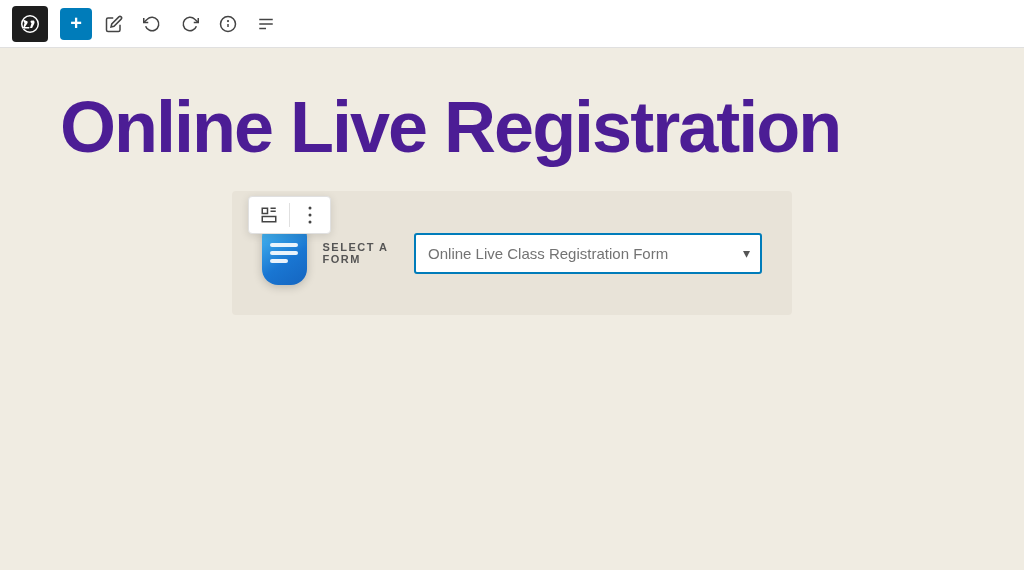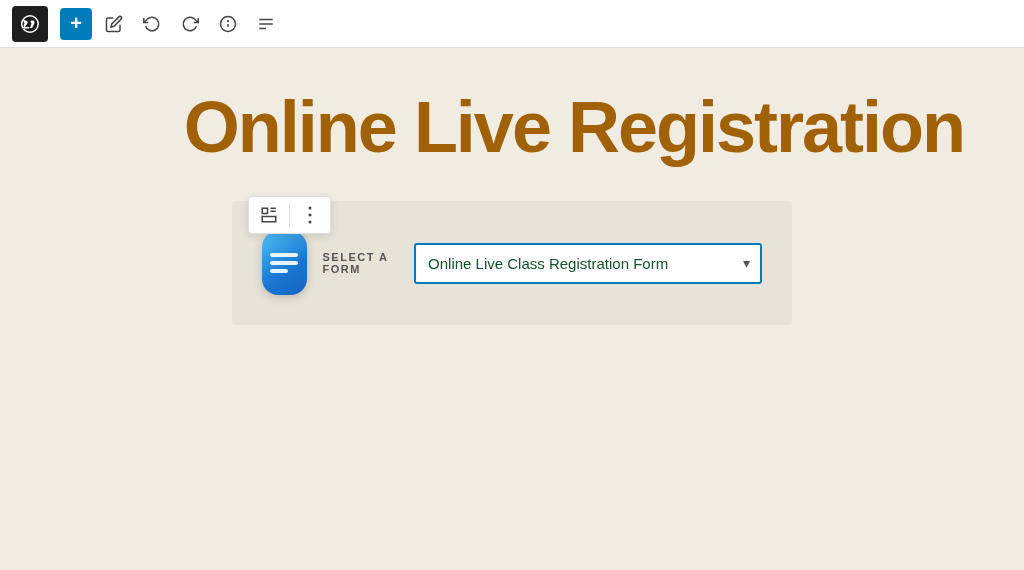--- a/index.html
+++ b/index.html
@@ -69,26 +69,26 @@
       align-items: center;
       padding: 40px 60px 40px;
       position: relative;
       overflow: hidden;
     }
 
     
     .page-title {
       font-size: 72px;
       font-weight: 900;
-      color: #a16207;
-      text-align: right;
+      color: #4c1d95;
+      text-align: left;
       line-height: 1.1;
       letter-spacing: -2px;
       width: 100%;
-      margin-bottom: 34px;
+      margin-bottom: 24px;
     }
 
     
     .block-toolbar-popup {
       position: absolute;
       top: 148px;
       left: 248px;
       background: #fff;
       border: 1px solid #e0e0e0;
       border-radius: 4px;
@@ -159,21 +159,21 @@
       position: relative;
     }
 
     .form-select {
       width: 100%;
       padding: 10px 32px 10px 12px;
       border: 2px solid #007cba;
       border-radius: 3px;
       background: #fff;
       font-size: 15px;
-      color: #14532d;
+      color: #737373;
       appearance: none;
       -webkit-appearance: none;
       cursor: pointer;
       outline: none;
     }
 
     .select-arrow {
       position: absolute;
       right: 12px;
       top: 50%;

